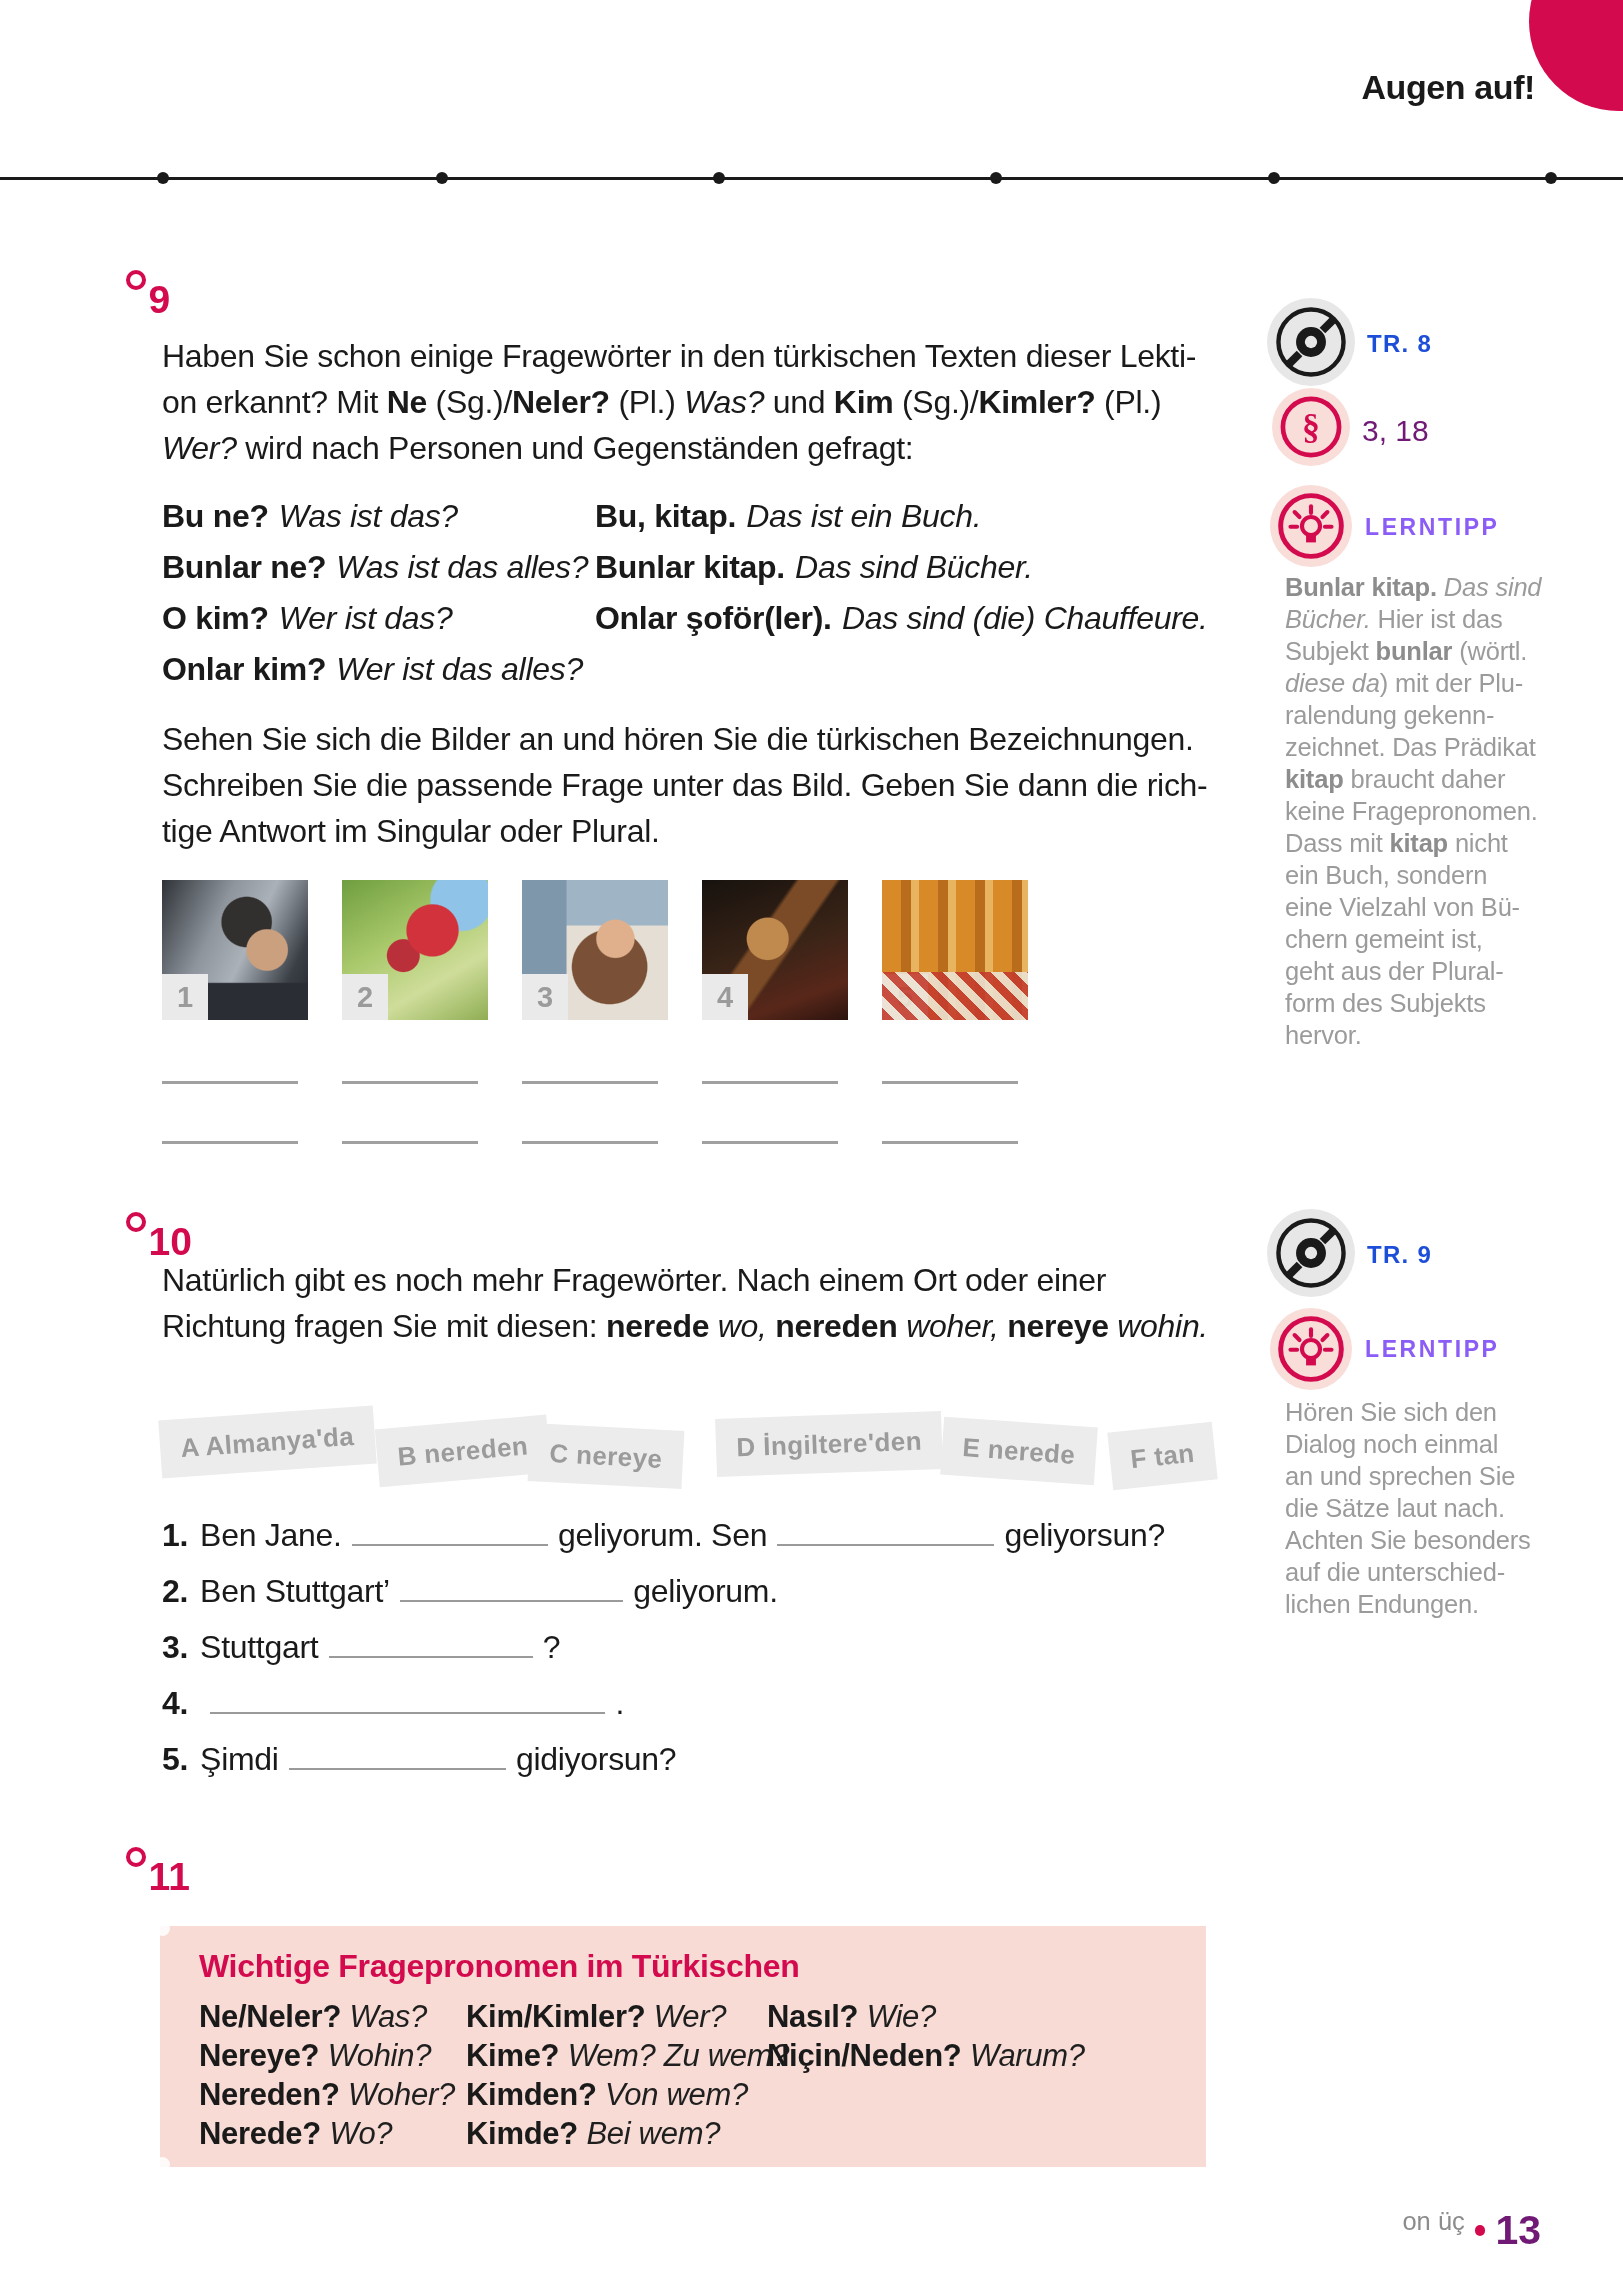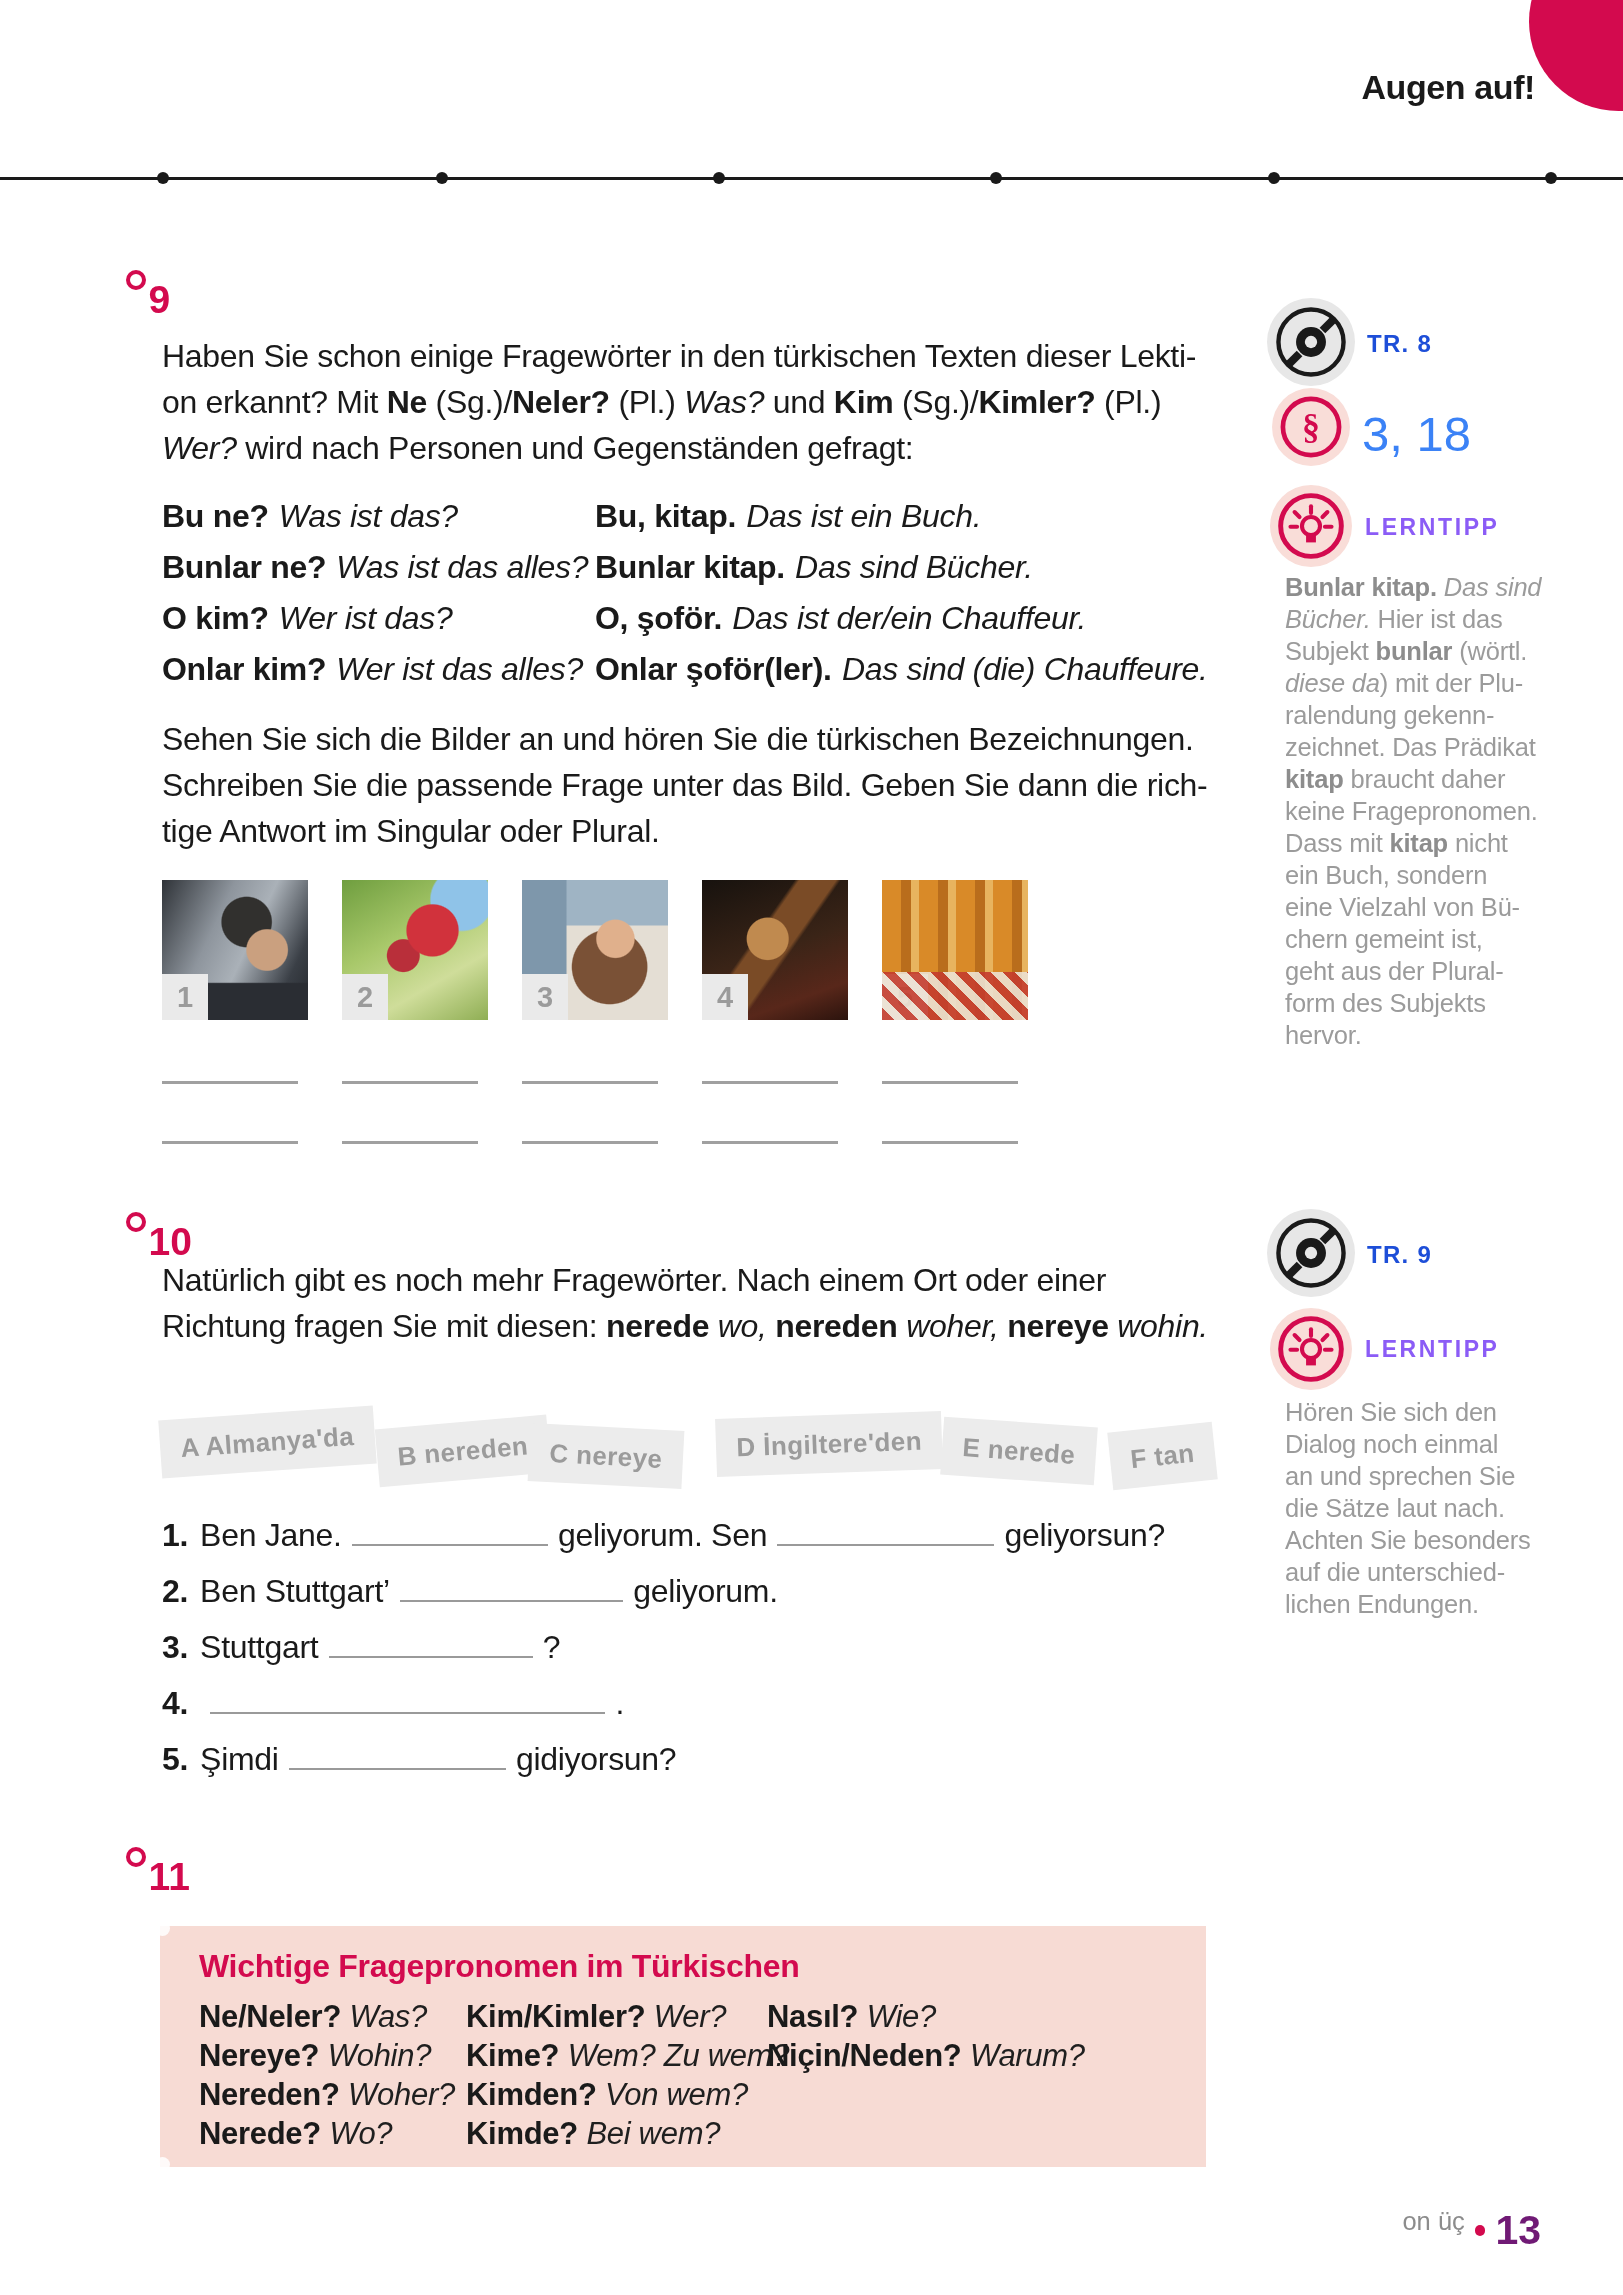--- a/index.html
+++ b/index.html
@@ -78,21 +78,21 @@
   .pcol{position:absolute;top:71px;font-size:31px;line-height:39px;white-space:nowrap;letter-spacing:-0.3px;}
   .ptr{font-weight:bold;}
   .pde{font-style:italic;margin-left:8.5px;color:#1f1f1f;}
 
   
   .badge{position:absolute;border-radius:50%;display:flex;align-items:center;justify-content:center;}
   .badge-gray{background:#e7e7e7;}
   .badge-pink{background:#f9ddd8;}
   .side-label{position:absolute;font-size:24px;font-weight:bold;letter-spacing:1.3px;color:#1d4ed8;}
   .side-label.red{color:#8b5cf6;letter-spacing:2.6px;font-size:23px;}
-  .pararef{position:absolute;font-size:49px;color:#3b82f6;letter-spacing:0;}
+  .pararef{position:absolute;font-size:30px;color:#701a75;letter-spacing:0;margin-top:8px;}
   .tip{position:absolute;width:349px;font-size:25.5px;line-height:32px;color:#9b9b9b;letter-spacing:-0.2px;}
   .tip .seg-b{color:#8d8d8d;font-weight:bold;}
 
   
   .footer{position:absolute;top:2207px;right:82px;display:flex;align-items:flex-start;gap:10.2px;}
   .footer .word{font-size:25.5px;color:#8c8c8c;}
   .footer .dot{width:10.2px;height:10.2px;border-radius:50%;background:#d30a4e;align-self:center;}
   .footer .pnum{font-size:41px;font-weight:bold;color:#701a75;}
 </style>
 </head>
@@ -122,21 +122,20 @@
     </div>
   <div id="ex-left" class="excol" style="left:162px;top:491px">
       <div class="ex-row"><span class="exq">Bu ne?</span><span class="exa">Was ist das?</span></div>
       <div class="ex-row"><span class="exq">Bunlar ne?</span><span class="exa">Was ist das alles?</span></div>
       <div class="ex-row"><span class="exq">O kim?</span><span class="exa">Wer ist das?</span></div>
       <div class="ex-row"><span class="exq">Onlar kim?</span><span class="exa">Wer ist das alles?</span></div>
     </div>
   <div id="ex-right" class="excol" style="left:595px;top:491px">
       <div class="ex-row"><span class="exq">Bu, kitap.</span><span class="exa">Das ist ein Buch.</span></div>
       <div class="ex-row"><span class="exq">Bunlar kitap.</span><span class="exa">Das sind Bücher.</span></div>
-      <div class="ex-row"><span class="exq">O, şoför.</span><span class="exa">Das ist der/ein Chauffeur.</span></div>
       <div class="ex-row"><span class="exq">Onlar şoför(ler).</span><span class="exa">Das sind (die) Chauffeure.</span></div>
     </div>
   <div id="instr9" class="bodyblock" style="left:162px;top:716px">
       <div class="rline">Sehen Sie sich die Bilder an und hören Sie die türkischen Bezeichnungen.</div>
       <div class="rline">Schreiben Sie die passende Frage unter das Bild. Geben Sie dann die rich-</div>
       <div class="rline">tige Antwort im Singular oder Plural.</div>
     </div>
   <div id="photos">
       <div class="photo p1" style="left: 162px;">
         <span class="pbadge">1</span>

